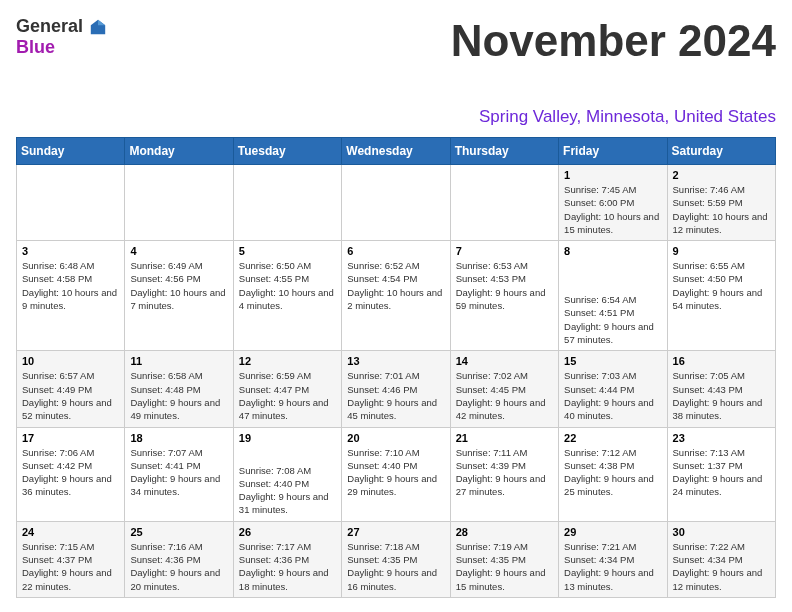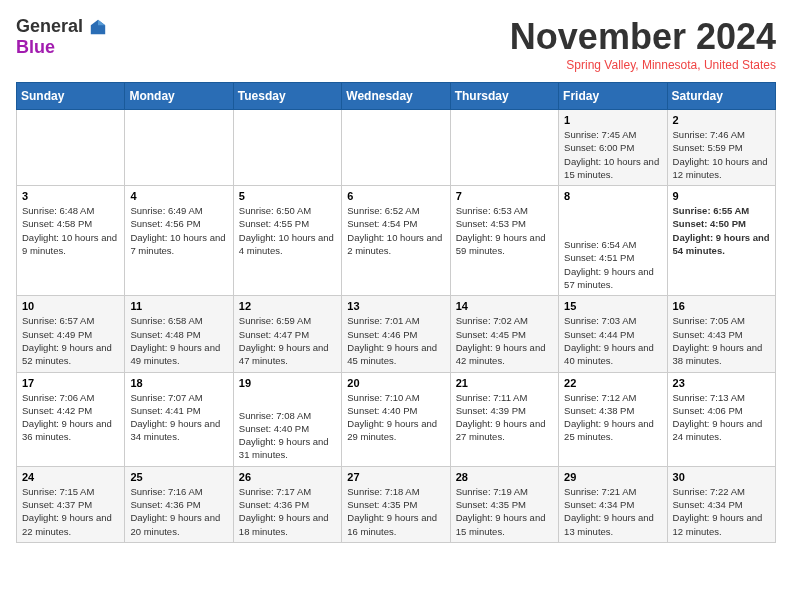--- a/index.html
+++ b/index.html
@@ -38,27 +38,28 @@
     }
     .logo-icon {
       width: 18px;
       height: 18px;
       margin-left: 2px;
     }
     .title-block {
       text-align: right;
     }
     .month-title {
-      font-size: 36px;
+      font-size: 44px;
       font-weight: bold;
       color: #333;
     }
     .location-title {
-      font-size: 12px;
-      color: #ef4444;
+      font-size: 17px;
+      color: #6d28d9;
+      margin-top: 41px;
     }
     .calendar {
       width: 100%;
       border-collapse: collapse;
       font-size: 10.5px;
       padding-left: 44px;
     }
     .calendar thead th {
       background-color: #2a6db5;
       color: #fff;
@@ -181,21 +182,21 @@
 Daylight: 9 hours and 59 minutes.</div>
         </td>
         <td>
           <span class="day-num">8</span>
           <div class="day-info" style="white-space: pre-line; margin-top: 36px;">Sunrise: 6:54 AM
 Sunset: 4:51 PM
 Daylight: 9 hours and 57 minutes.</div>
         </td>
         <td>
           <span class="day-num">9</span>
-          <div class="day-info" style="white-space: pre-line; font-weight: bold;">Sunrise: 6:55 AM
+          <div class="day-info" style="white-space: pre-line;">Sunrise: 6:55 AM
 Sunset: 4:50 PM
 Daylight: 9 hours and 54 minutes.</div>
         </td>
       </tr>
       <tr>
         <td>
           <span class="day-num">10</span>
           <div class="day-info" style="white-space: pre-line;">Sunrise: 6:57 AM
 Sunset: 4:49 PM
 Daylight: 9 hours and 52 minutes.</div>
@@ -270,21 +271,21 @@
         </td>
         <td>
           <span class="day-num">22</span>
           <div class="day-info" style="white-space: pre-line;">Sunrise: 7:12 AM
 Sunset: 4:38 PM
 Daylight: 9 hours and 25 minutes.</div>
         </td>
         <td>
           <span class="day-num">23</span>
           <div class="day-info" style="white-space: pre-line;">Sunrise: 7:13 AM
-Sunset: 4:06 PM
+Sunset: 1:37 PM
 Daylight: 9 hours and 24 minutes.</div>
         </td>
       </tr>
       <tr>
         <td>
           <span class="day-num">24</span>
           <div class="day-info" style="white-space: pre-line;">Sunrise: 7:15 AM
 Sunset: 4:37 PM
 Daylight: 9 hours and 22 minutes.</div>
         </td>

